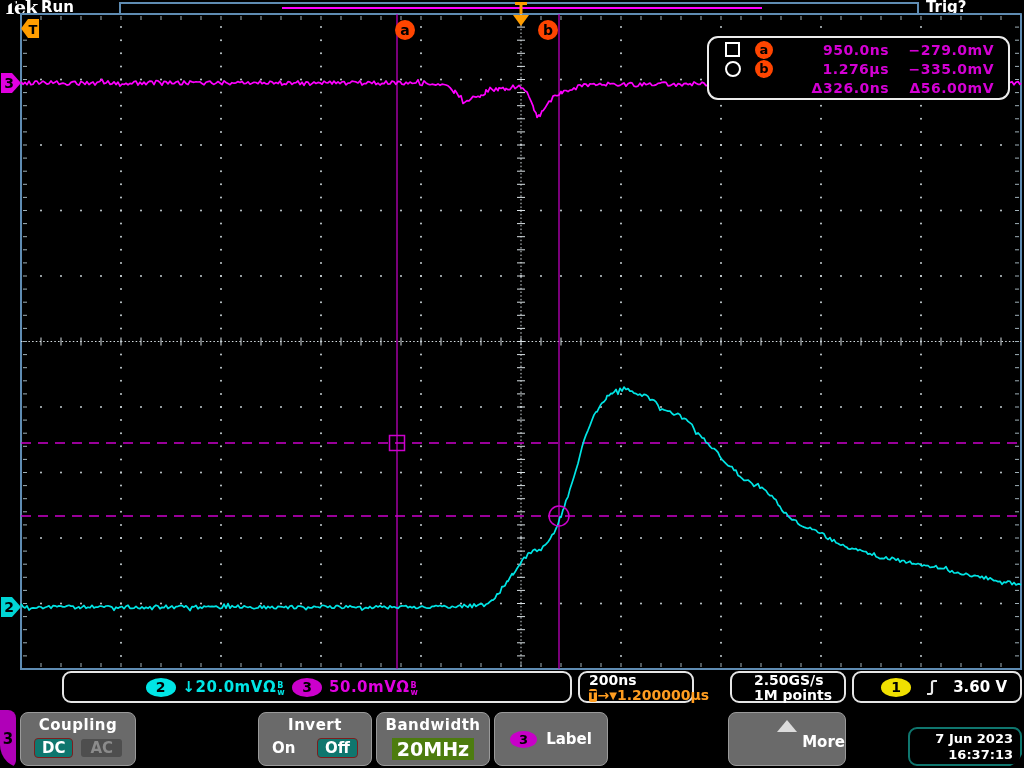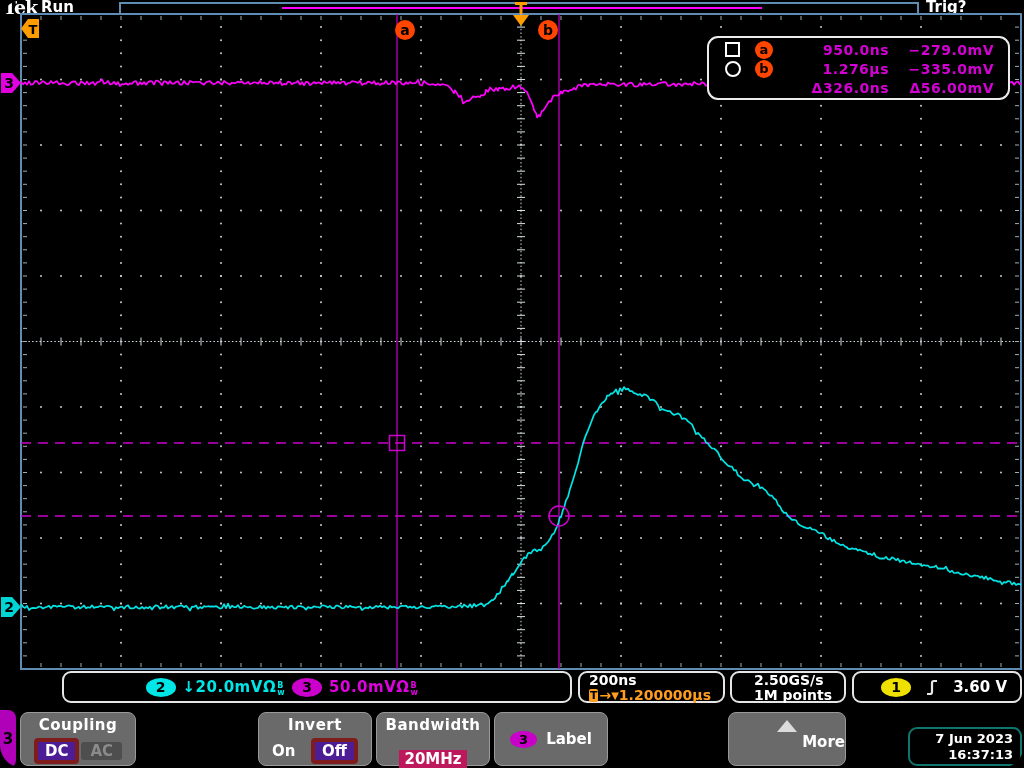--- a/index.html
+++ b/index.html
@@ -30,42 +30,42 @@
          gap:7px;padding-right:70px;}
   .pill{width:30px;height:19px;border-radius:50%;color:#000;font-size:14px;
         display:flex;align-items:center;justify-content:center;flex:0 0 auto;}
   .pill-cyan{background:#00e5e5;}
   .pill-mag{background:#cc00cc;}
   .pill-yellow{background:#f0e000;}
   .ch-scale{font-size:15px;letter-spacing:.5px;display:flex;align-items:flex-end;}
   .c-cyan{color:#00e5e5;} .c-mag{color:#e000e0;}
   .bw-stack{display:inline-flex;flex-direction:column;font-size:8px;line-height:7px;
             margin-left:1px;padding-top:2px;}
-  .sb-time{left:578px;width:147px;padding:0 12px 0 9px;font-size:14px;line-height:15px;}
+  .sb-time{left:578px;width:116px;padding:0 12px 0 9px;font-size:14px;line-height:15px;}
   .sb-time .l1{margin-top:0;}
   .orange-row{display:flex;align-items:center;color:#ff9d20;}
   .tbox{width:13px;height:13px;background:#ff9d20;color:#000;border-radius:2px;font-size:11px;
         line-height:13px;text-align:center;margin-right:1px;}
   .tri-dn{font-size:10px;}
   .sb-acq{left:730px;width:116px;padding:0 0 0 22px;font-size:14px;line-height:15px;}
   .sb-trig{left:852px;width:170px;display:flex;align-items:center;
            justify-content:space-between;padding:0 13px 0 27px;font-size:15px;}
   
   .menu-tab{position:absolute;left:0;top:710px;width:16px;height:58px;background:#b000b8;
             border-radius:0 8px 8px 0;color:#000;font-size:15px;display:flex;
             align-items:center;justify-content:center;}
   .menubtn{position:absolute;top:712px;height:54px;background:#6a6a6a;border:1px solid #9a9a9a;
            border-radius:8px;box-sizing:border-box;color:#fff;font-size:15px;text-align:center;}
   .menubtn .title{margin-top:3px;letter-spacing:.5px;}
   .optrow{display:flex;justify-content:space-between;align-items:center;padding:0 13px;margin-top:4px;}
   .opt{font-size:15px;}
-  .opt-sel{background:#4c1d95;border:4px solid #7f1d1d;border-radius:4px;padding:0 7px;color:#fff;}
+  .opt-sel{background:#0f766e;border:1px solid #7f1d1d;border-radius:4px;padding:0 7px;color:#fff;}
   .opt-dim{background:#4e4e4e;border-radius:3px;padding:0 9px;color:#8b8b8b;}
   .opt-plain{color:#fff;}
-  .bw-val{display:inline-block;background:#be185d;color:#fff;padding:0 5px;margin-top:16px;font-size:15px;}
+  .bw-val{display:inline-block;background:#4d7c0f;color:#fff;padding:0 5px;margin-top:4px;font-size:19px;}
   .label-row{display:flex;align-items:center;justify-content:center;gap:9px;height:100%;}
   .pill3{width:27px;height:17px;border-radius:50%;background:#c800c8;color:#000;font-size:13px;
          display:flex;align-items:center;justify-content:center;}
   .tri-up{width:0;height:0;border-left:10px solid transparent;border-right:10px solid transparent;
           border-bottom:12px solid #dcdcdc;margin:7px auto 1px;}
   .datebox{position:absolute;left:908px;top:727px;width:114px;height:39px;background:#000;
            border:2px solid #0f766e;border-radius:9px;box-sizing:border-box;color:#fff;
            font-size:13px;text-align:right;padding:2px 7px 0 0;line-height:16px;}
 </style>
 </head>

